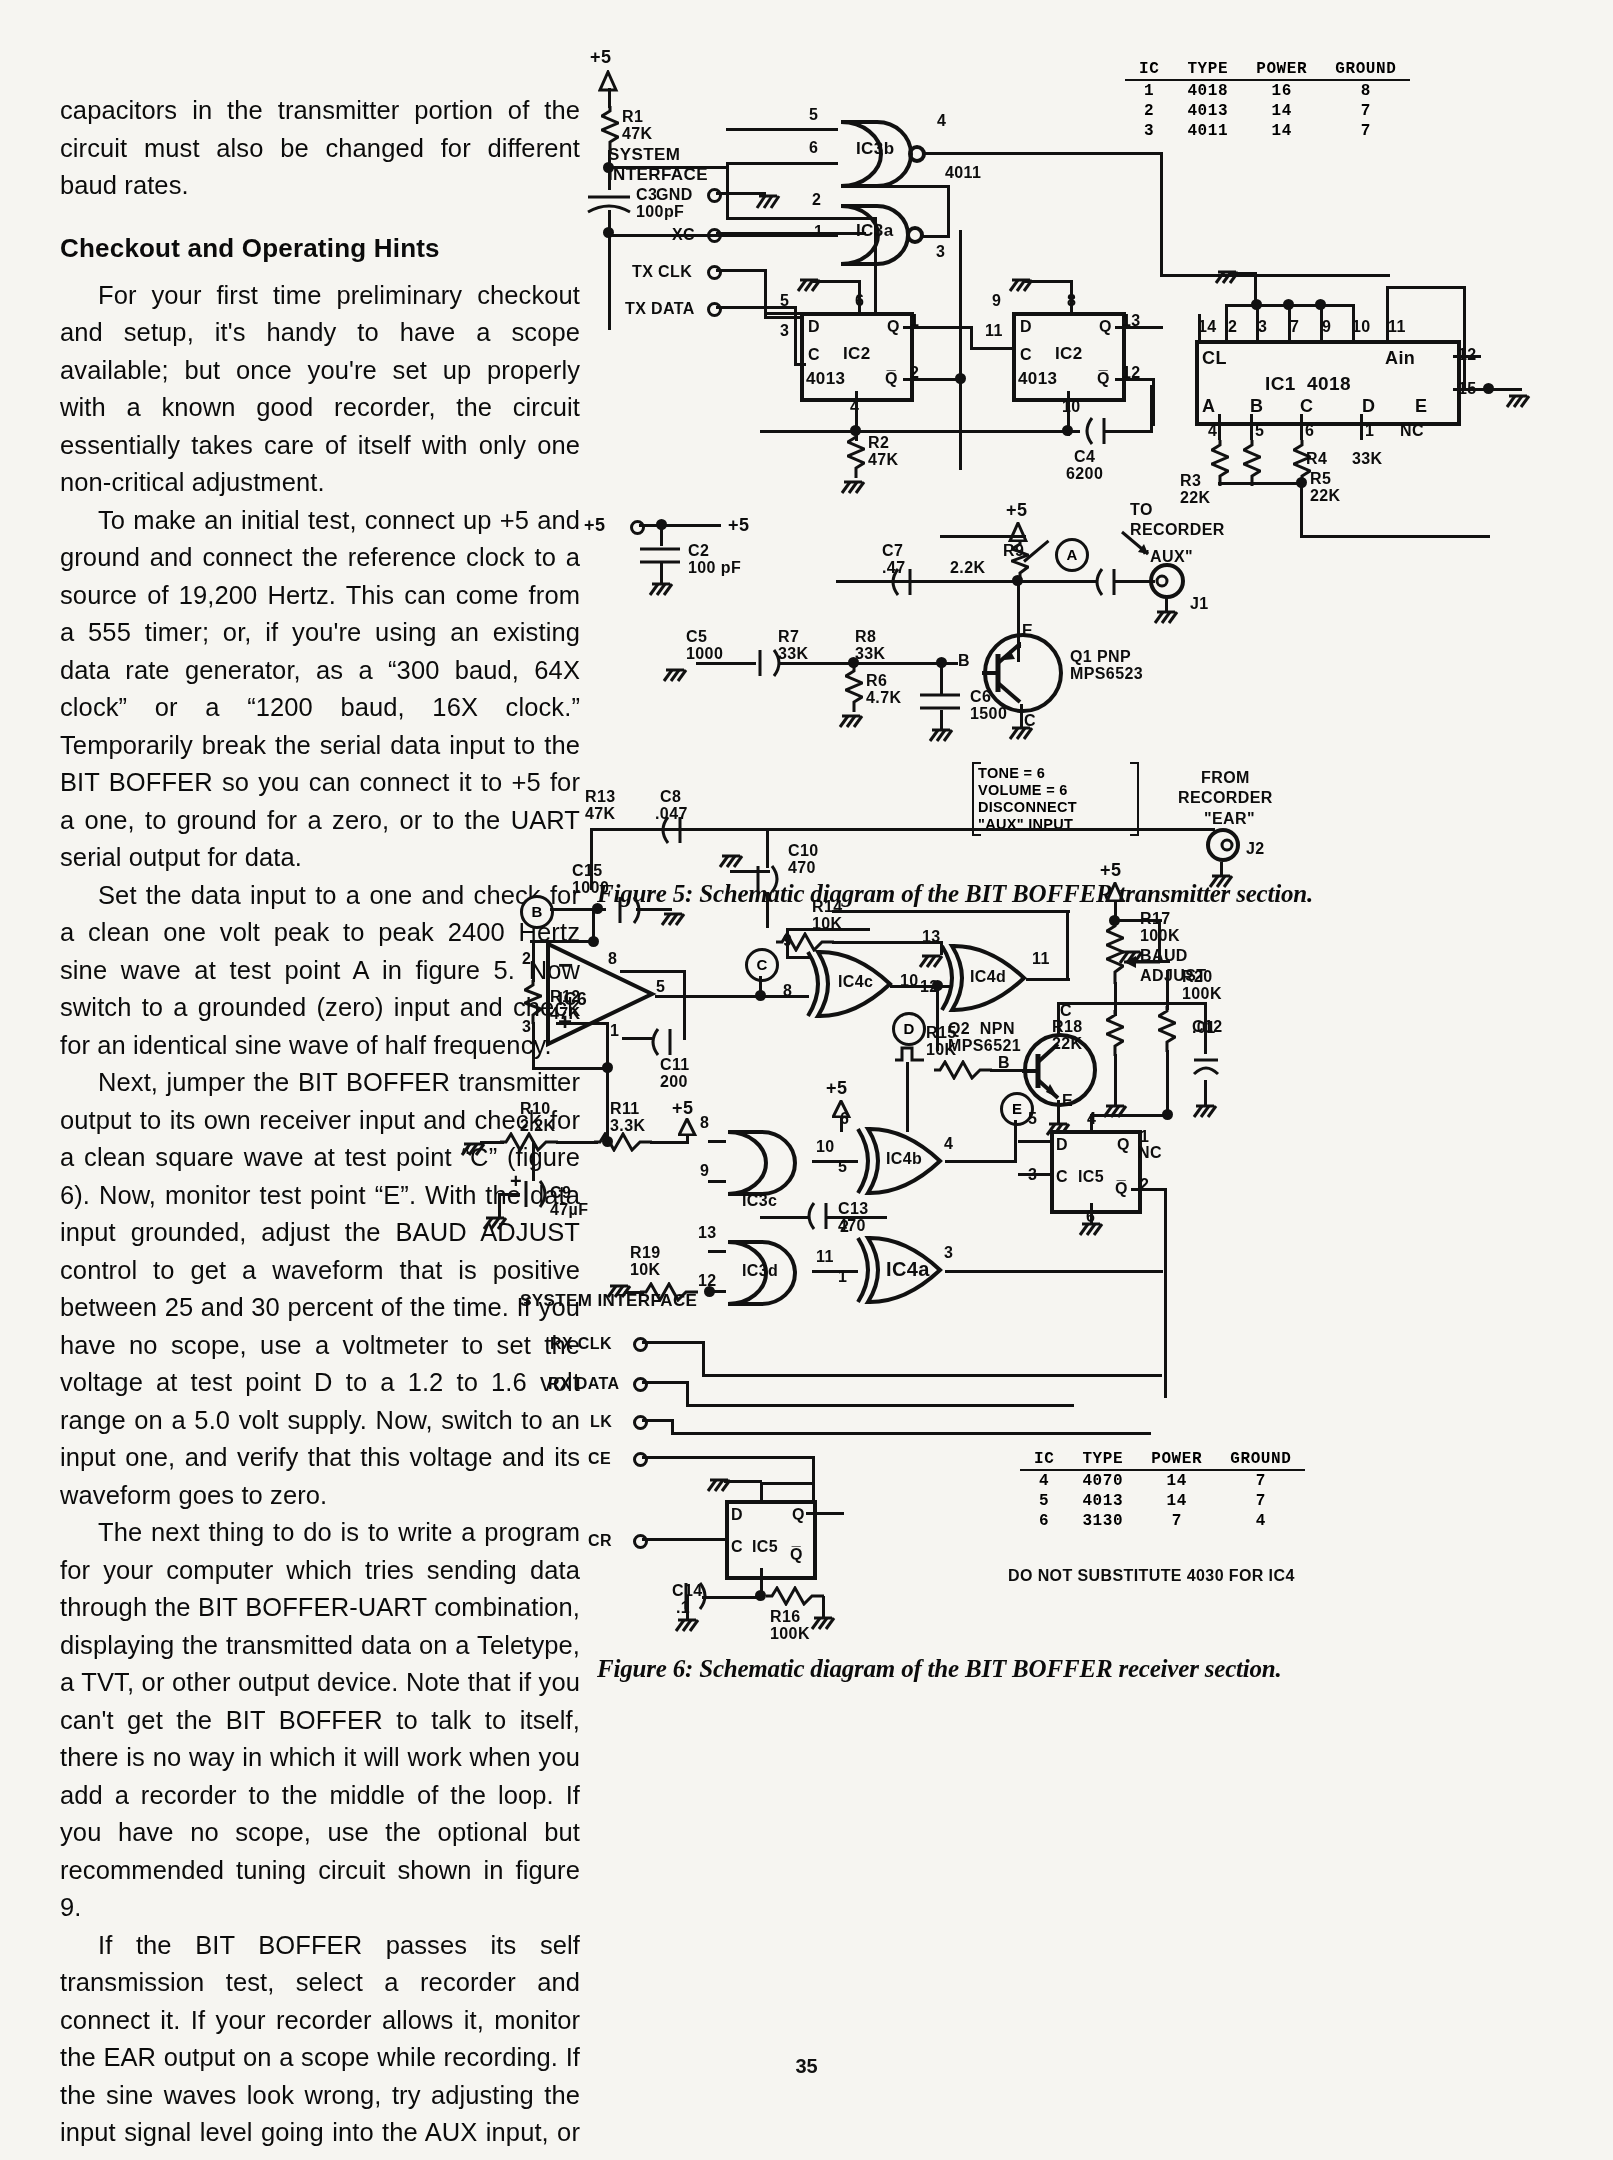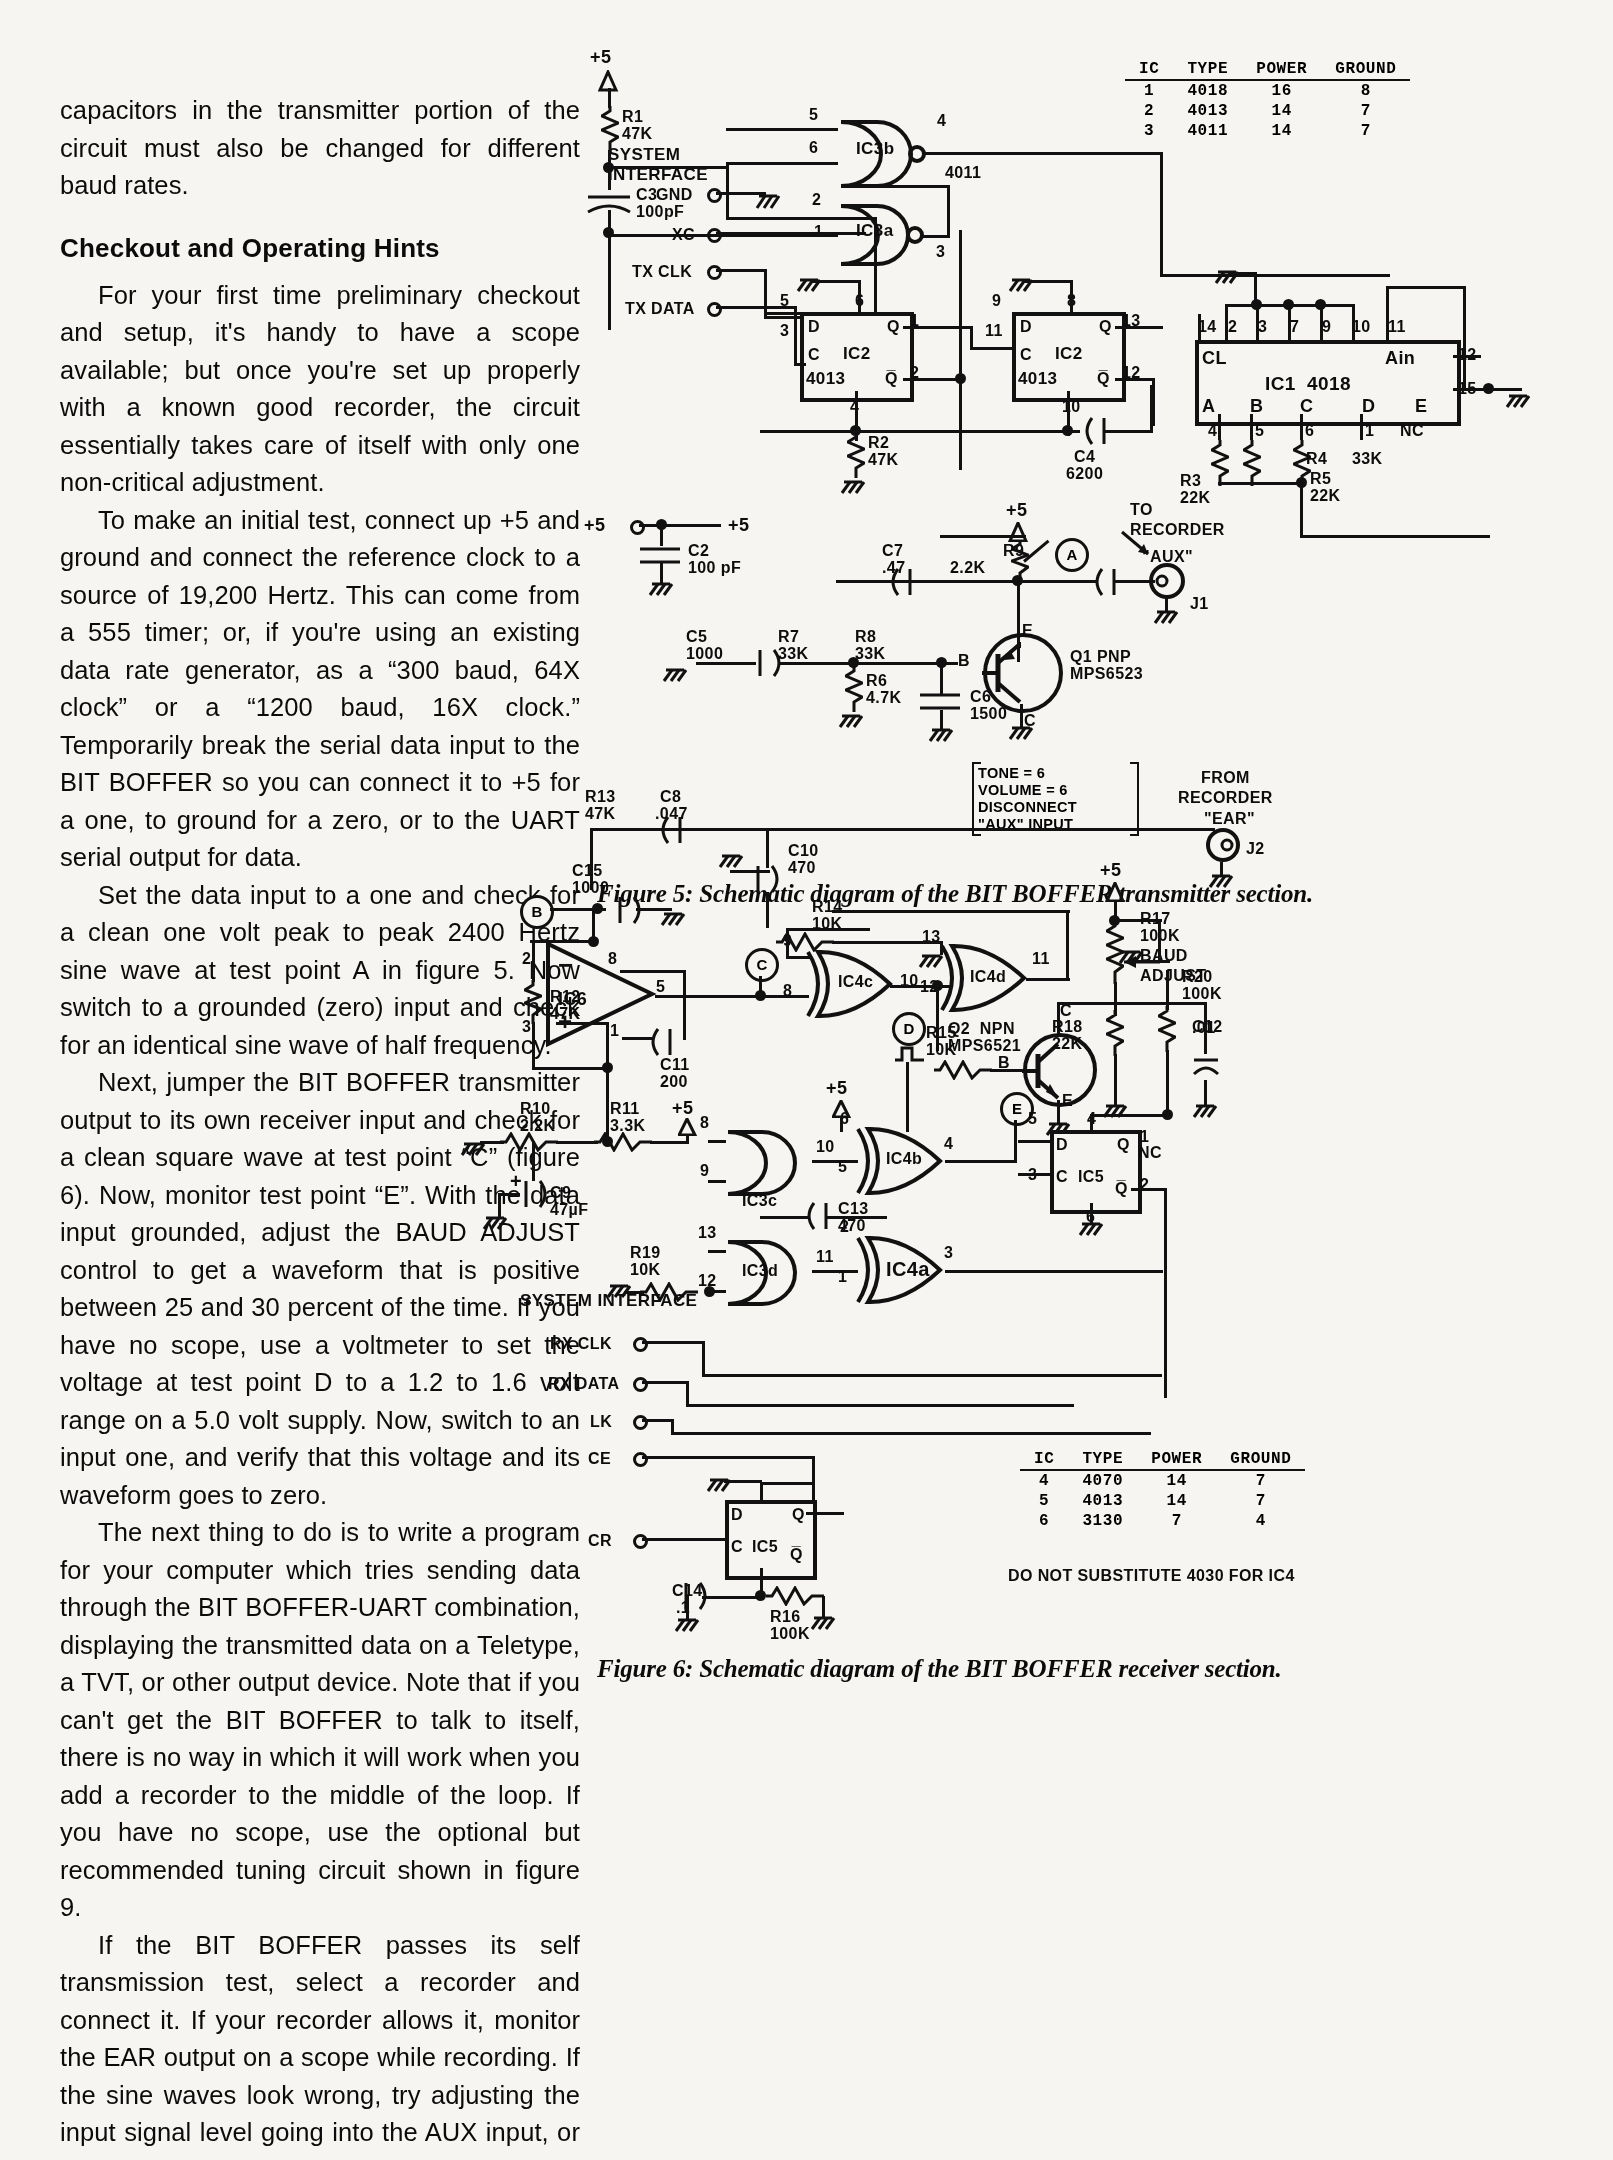--- a/index.html
+++ b/index.html
@@ -1109,13 +1109,14 @@
           </tr>
         </tbody>
           </table>
       </div>
       <div class="lbl" style="left:408px;top:857px;font-size:16px;">DO NOT SUBSTITUTE 4030 FOR IC4</div>
 
       <div class="fig-caption" style="position:absolute;left:-3px;top:945px;width:880px;">Figure 6: Schematic diagram of the BIT BOFFER receiver section.</div>
     </div>
   </div>
 
+  <div id="page-number">35</div>
 </div>
 
 </body></html>

